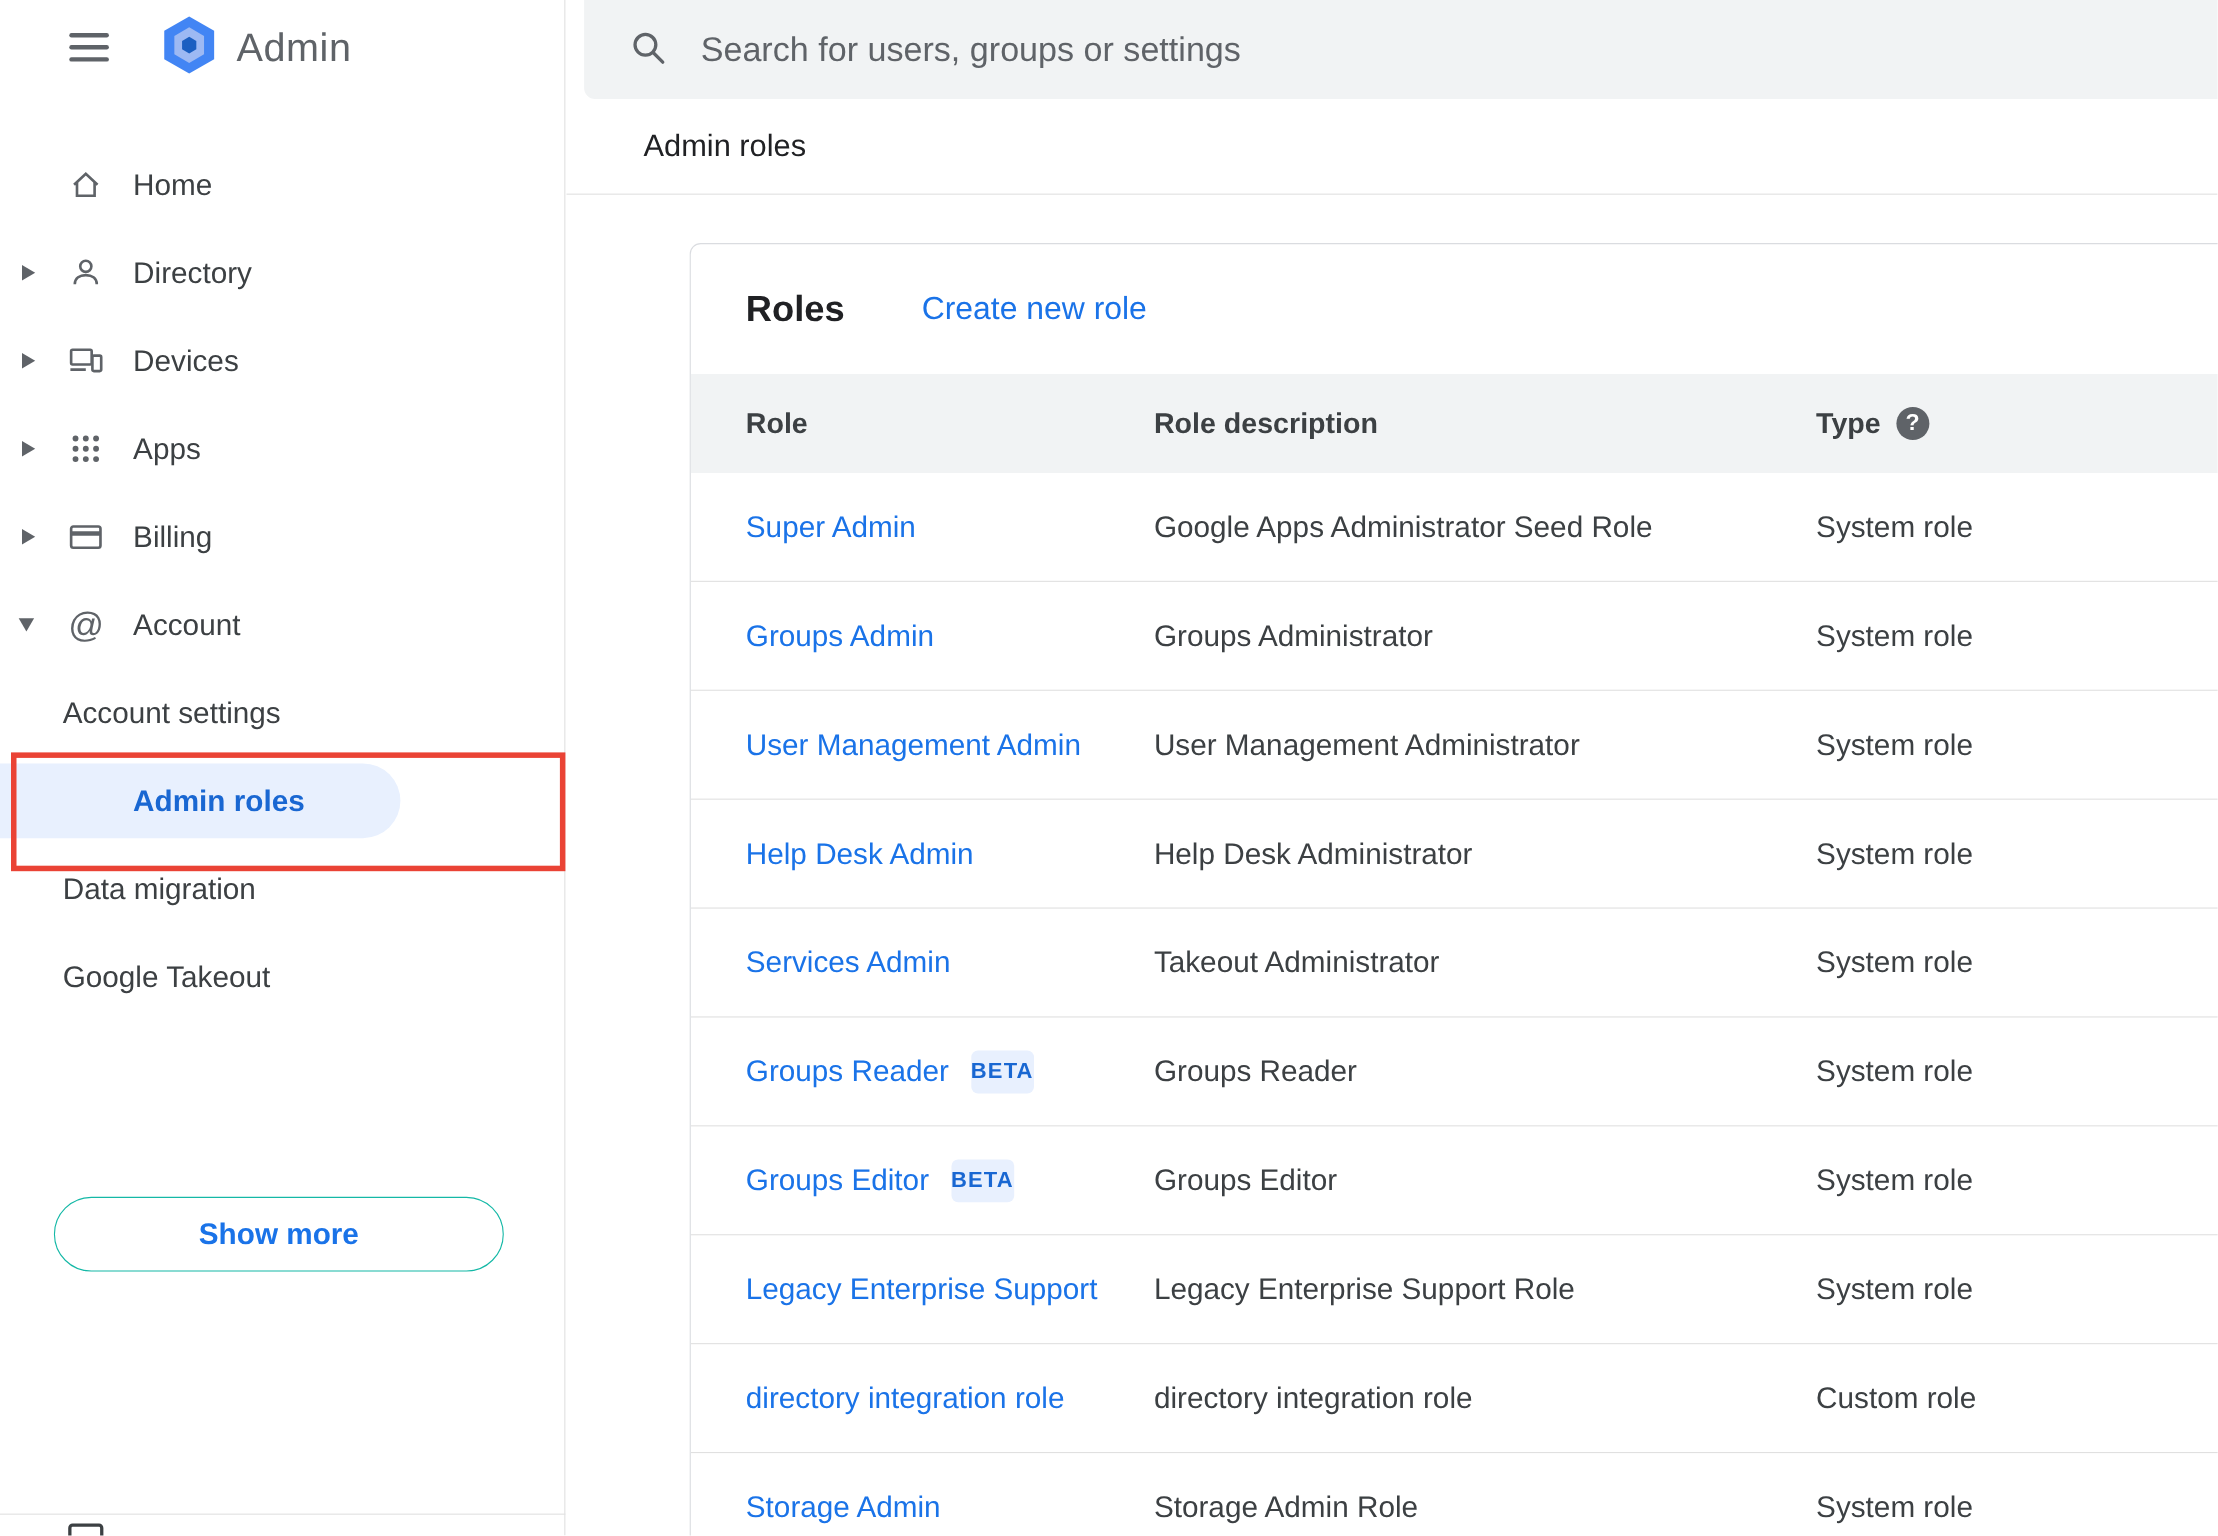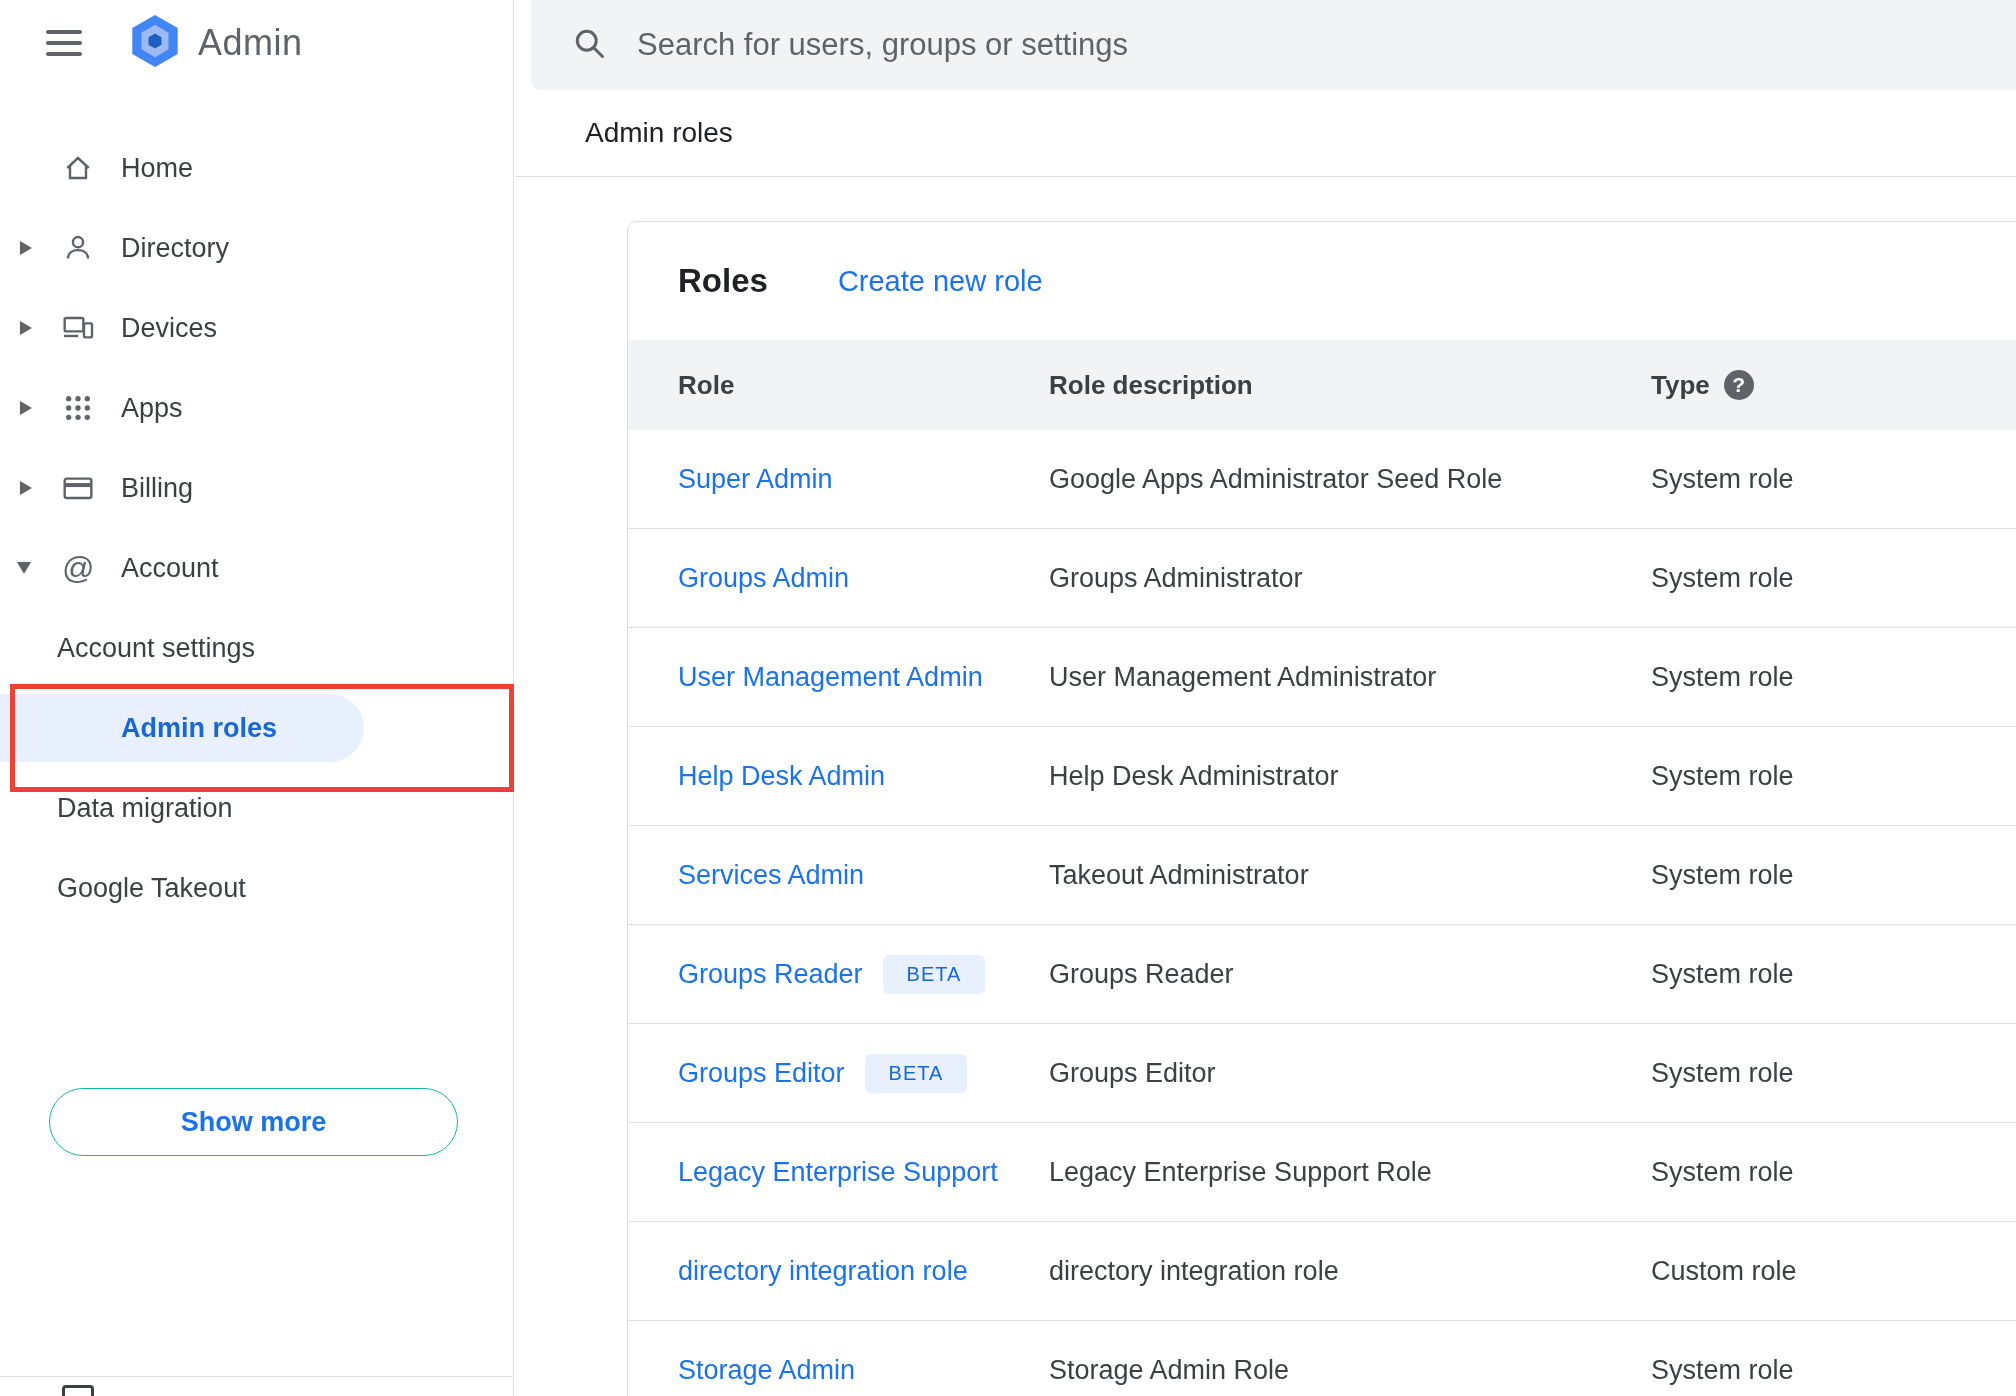--- a/index.html
+++ b/index.html
@@ -4,21 +4,21 @@
 <style>
   * { margin:0; padding:0; box-sizing:border-box; }
   html,body { width:2016px; height:1396px; }
   body {
     position:relative; overflow:hidden; background:#fff;
     font-family:"Liberation Sans","DejaVu Sans",sans-serif; color:#202124;
   }
 
   
   .sidebar { position:absolute; left:0; top:0; width:514px; height:100%; background:#fff; border-right:1px solid #e0e0e0; }
-  .sidebar-header { display:flex; align-items:center; height:86px; padding-left:46px; }
+  .sidebar-header { display:flex; align-items:center; height:86px; padding-left:63px; }
   .hamburger { width:36px; display:flex; flex-direction:column; gap:7px; cursor:pointer; }
   .hamburger .bar { height:4px; background:#5f6368; border-radius:2px; }
   .brand { display:flex; align-items:center; margin-left:46px; gap:16px; cursor:pointer; }
   .brand-title { font-size:36px; color:#5f6368; letter-spacing:0.5px; }
 
   .nav { position:absolute; top:128px; left:0; width:100%; }
   .nav-item { display:flex; align-items:center; height:80px; padding-left:14px; cursor:pointer; }
   .arrow-slot { width:48px; display:flex; align-items:center; }
   .tri-right { width:0; height:0; border-left:12px solid #5f6368; border-top:7px solid transparent; border-bottom:7px solid transparent; margin-left:6px; }
   .tri-down  { width:0; height:0; border-top:12px solid #5f6368; border-left:7px solid transparent; border-right:7px solid transparent; margin-left:3px; }
@@ -68,21 +68,21 @@
 
   .grid-cols { display:grid; grid-template-columns:371px 602px 1fr; align-items:center; padding-left:50px; }
   .table-header { height:90px; background:#f1f3f4; font-size:26px; font-weight:bold; color:#3c4043; }
   .type-header { display:flex; align-items:center; gap:14px; }
   .help-circle { width:30px; height:30px; border-radius:50%; background:#5f6368; color:#fff; display:flex; align-items:center; justify-content:center; font-size:21px; font-weight:bold; cursor:pointer; }
   .help-circle::before { content:"?"; }
 
   .table-row { height:99px; border-bottom:1px solid #e0e0e0; font-size:27px; }
   .role-cell { display:flex; align-items:center; gap:20px; }
   .role-link { color:#1a73e8; cursor:pointer; }
-  .beta-badge { background:#e8f0fe; color:#1967d2; font-size:20px; font-weight:normal; letter-spacing:1px; padding:8px 24px; border-radius:6px; }
+  .beta-badge { background:#e8f0fe; color:#1967d2; font-size:20px; font-weight:bold; letter-spacing:1px; padding:8px 0; border-radius:6px; }
   .beta-badge:empty { display:none; }
   .desc-cell, .type-cell { color:#3c4043; }
 </style>
 </head>
 <body>
 
 <div class="sidebar">
 
   <div class="sidebar-header">
     <div class="hamburger">

